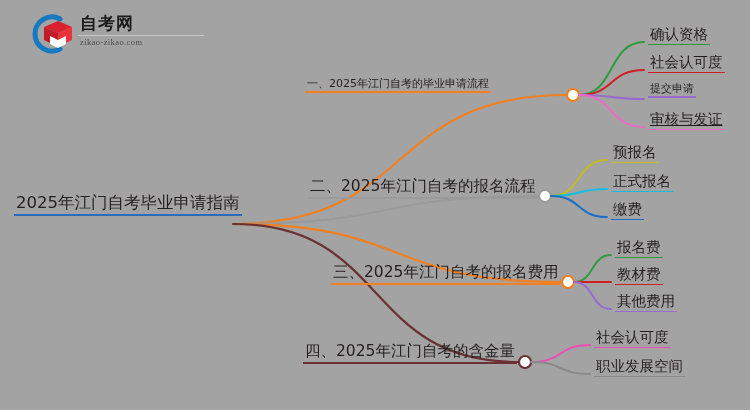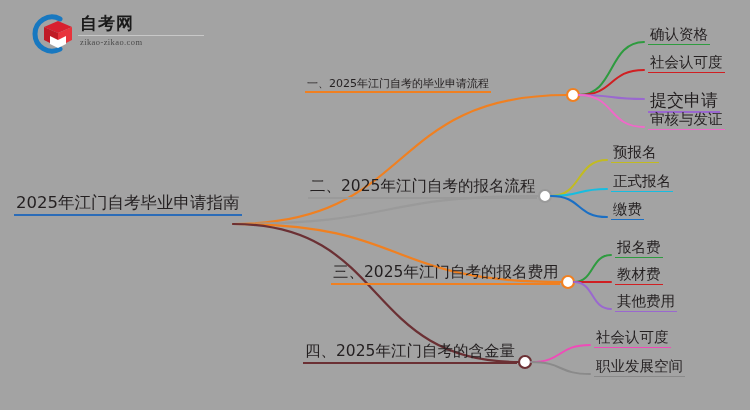--- a/index.html
+++ b/index.html
@@ -151,25 +151,25 @@
         <span class="rule" style="background: rgb(240, 128, 33);"></span>
       </div>
       <div class="node leaf-node" style="font-size: 14.5px; left: 648px; top: 27px; text-align: right;">
         <span class="cap">确认资格</span>
         <span class="rule" style="background: rgb(46, 155, 63);"></span>
       </div>
       <div class="node leaf-node" style="font-size: 14.5px; left: 648px; top: 55px;">
         <span class="cap">社会认可度</span>
         <span class="rule" style="background: rgb(208, 31, 34);"></span>
       </div>
-      <div class="node leaf-node" style="font-size: 17px; left: 648px; top: 92px;">
+      <div class="node leaf-node" style="font-size: 11px; left: 648px; top: 83px;">
         <span class="cap">提交申请</span>
         <span class="rule" style="background: rgb(154, 104, 207);"></span>
       </div>
-      <div class="node leaf-node" style="font-size: 14.5px; left: 648px; top: 112px;">
+      <div class="node leaf-node" style="font-size: 14.5px; left: 648px; top: 112px; text-decoration: underline;">
         <span class="cap">审核与发证</span>
         <span class="rule" style="background: rgb(239, 105, 200);"></span>
       </div>
       <div class="node branch-node" style="font-size: 15.5px; left: 308px; top: 179px;">
         <span class="cap">二、2025年江门自考的报名流程</span>
         <span class="rule" style="background: rgb(154, 154, 154);"></span>
       </div>
       <div class="node leaf-node" style="font-size: 14.5px; left: 611px; top: 145px;">
         <span class="cap">预报名</span>
         <span class="rule" style="background: rgb(194, 187, 33);"></span>

